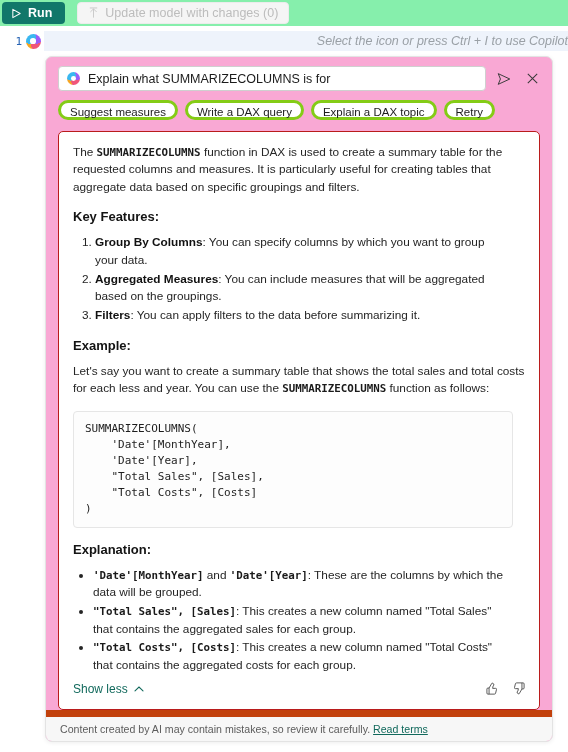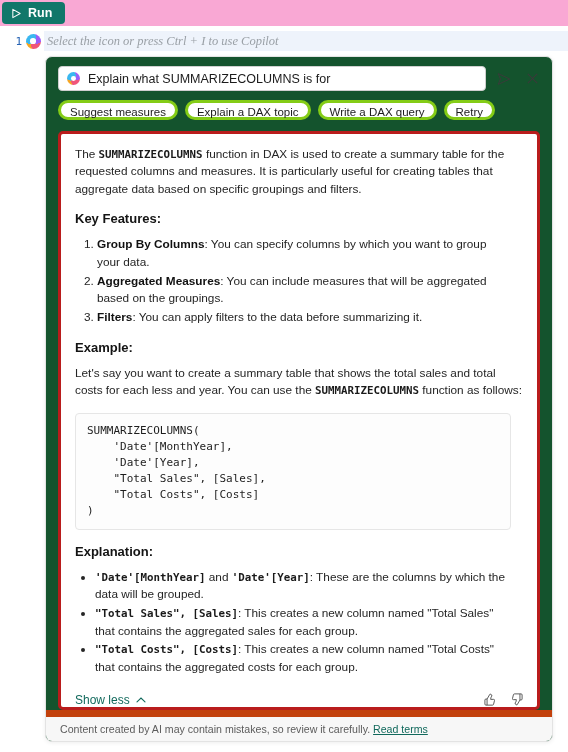--- a/index.html
+++ b/index.html
@@ -11,21 +11,21 @@
   }
   * { box-sizing: border-box; }
 
   
   .toolbar {
     height: 26px;
     display: flex;
     align-items: center;
     gap: 12px;
     padding: 0 2px;
-    background: #f9a8d4;
+    background: #86efac;
   }
   .run-btn {
     display: flex; align-items: center; gap: 6px;
     background: #11776a;
     color: #ffffff;
     border: none;
     border-radius: 4px;
     height: 22px;
     padding: 0 13px 0 9px;
     font-size: 12.5px;
@@ -62,22 +62,23 @@
   }
   .gutter-icon { width: 22px; display: flex; justify-content: center; flex: none; }
   .ghost-text {
     flex: 1;
     background: #eef3fb;
     height: 20px;
     line-height: 20px;
     color: #9aa0a6;
     font-style: italic;
     font-size: 12.5px;
-    font-family: Liberation Serif, serif;
+    font-family: Liberation Sans, sans-serif;
     padding-left: 3px;
+    text-align: right;
   }
 
   
   .copilot-ico {
     position: relative;
     width: 15px; height: 15px;
     border-radius: 50%;
     background:
       radial-gradient(circle at 28% 26%, #3ab7f0 0 38%, transparent 39%),
       radial-gradient(circle at 72% 24%, #9b5cf6 0 38%, transparent 39%),
@@ -89,21 +90,21 @@
     content: ""; position: absolute; left: 31%; top: 31%;
     width: 38%; height: 38%; border-radius: 50%; background: #ffffff;
   }
   .copilot-ico.sm { width: 13px; height: 13px; }
 
   
   .panel {
     position: absolute;
     left: 45px; top: 56px;
     width: 508px; height: 686px;
-    background: #14532d;
+    background: #f9a8d4;
     border: 1px solid #e3e3e3;
     border-radius: 7px;
     box-shadow: 0 1px 4px rgba(0,0,0,.07);
     display: flex;
     flex-direction: column;
     overflow: hidden;
   }
 
   
   .prompt-row {
@@ -147,21 +148,21 @@
     font-size: 11.5px;
     line-height: 18px;
     cursor: pointer;
     white-space: nowrap;
     font-family: "Liberation Sans", sans-serif;
   }
 
   
   .card {
     margin: 9px 12px 0 12px;
-    border: 3px solid #b91c1c;
+    border: 1px solid #b91c1c;
     border-radius: 5px;
     background: #ffffff;
     flex: 1;
     display: flex;
     flex-direction: column;
     overflow: hidden;
   }
   .card-body {
     padding: 12px 14px 0 14px;
     flex: 1;
@@ -210,21 +211,21 @@
     font-size: 11px;
     line-height: 1.47;
     color: #1d1d1d;
     font-weight: normal;
   }
 
   
   .card-foot {
     display: flex; 
     justify-content: space-between;
-    padding: 6px 12px 0 14px;
+    padding: 6px 12px 13px 14px;
     flex: none;
   }
   .show-less {
     display: flex; align-items: center; gap: 5px;
     color: #11695c;
     font-size: 12px;
     cursor: pointer;
   }
   .feedback { display: flex; gap: 13px; align-items: center; }
 
@@ -247,20 +248,28 @@
 
 <div class="toolbar">
   <button class="run-btn">
     <span style="display:flex;">
       <svg width="11" height="11" viewBox="0 0 12 12">
           <path d="M2 1.5 L10 6 L2 10.5 Z" fill="none" stroke="#ffffff" stroke-width="1.1" stroke-linejoin="round"></path>
         </svg>
     </span>
     <span>Run</span>
   </button>
+  <button class="update-btn">
+    <span style="display:flex;">
+      <svg width="11" height="12" viewBox="0 0 12 13">
+          <path d="M6 11.5 V2.2 M2.6 5.4 L6 2 L9.4 5.4 M2 1 H10" fill="none" stroke="#c6c6c6" stroke-width="1"></path>
+        </svg>
+    </span>
+    <span>Update model with changes (0)</span>
+  </button>
 </div>
 
 <div class="editor-row">
   <div class="line-no">1</div>
   <div class="gutter-icon">
     <span class="copilot-ico"></span>
   </div>
   <div class="ghost-text">Select the icon or press Ctrl + I to use Copilot</div>
 </div>
 
@@ -282,22 +291,22 @@
       <span style="display:flex;">
         <svg width="15" height="15" viewBox="0 0 16 16">
             <path d="M3 3 L13 13 M13 3 L3 13" fill="none" stroke="#3a3a3a" stroke-width="1.1"></path>
           </svg>
       </span>
     </div>
   </div>
 
   <div class="chips">
     <div class="chip">Suggest measures</div>
+    <div class="chip">Write a DAX query</div>
     <div class="chip">Explain a DAX topic</div>
-    <div class="chip">Write a DAX query</div>
     <div class="chip">Retry</div>
   </div>
 
   <div class="card">
     <div class="card-body">
 
       <p class="p"><span>The </span><code>SUMMARIZECOLUMNS</code><span> function in DAX is used to create a summary table for the requested columns and measures. It is particularly useful for creating tables that aggregate data based on specific groupings and filters.</span></p>
 
       <div class="h3">Key Features:</div>
       <ol>

